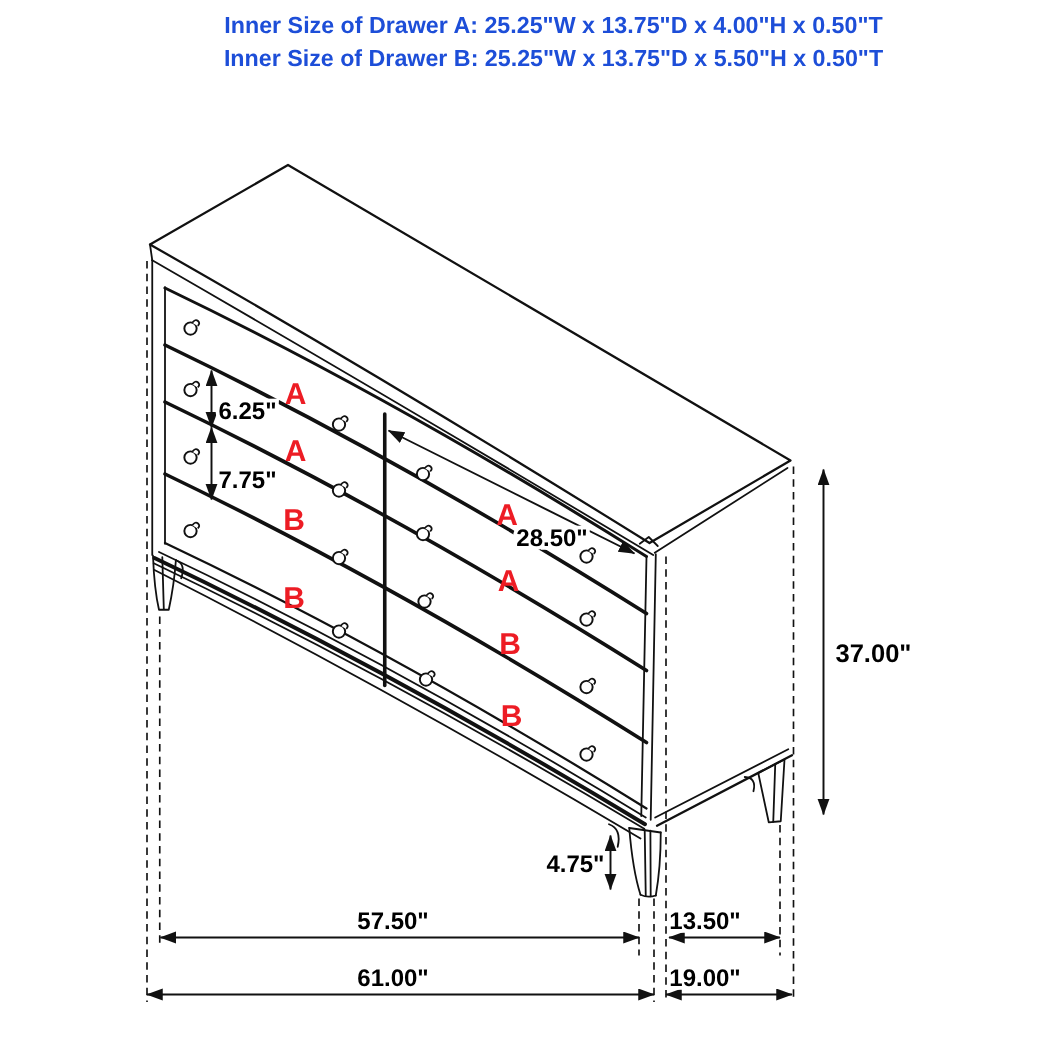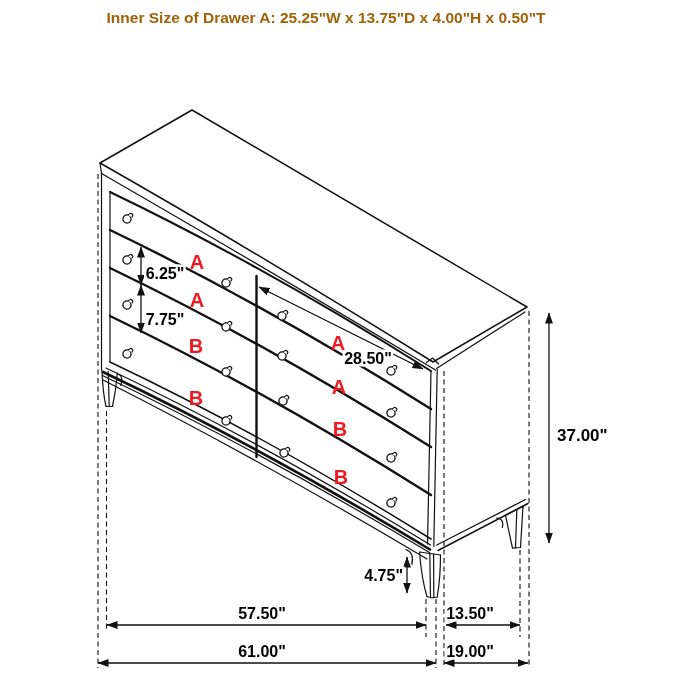--- a/index.html
+++ b/index.html
@@ -2,22 +2,23 @@
 <html><head>
 <meta charset="utf-8">
 <style>
   html,body { margin:0; padding:0; background:#fff; }
   .stage {
     position:relative; width:700px; height:700px; background:#ffffff;
     font-family:"Liberation Sans", sans-serif; overflow:hidden;
   }
   .title-block {
     position:absolute; top:7px; left:0; width:652px; text-align:center;
-    font-weight:bold; font-size:15.5px; line-height:22px; color:#a16207;
+    font-weight:bold; font-size:15.5px; line-height:22px; color:#1d4ed8;
     white-space:nowrap;
+    padding-left:43px;
   }
   svg { position:absolute; top:0; left:0; }
   .ln   { stroke:#111; fill:none; stroke-linecap:round; stroke-linejoin:round; }
   .w1   { stroke-width:1.2; }
   .w15  { stroke-width:1.5; }
   .w2   { stroke-width:2; }
   .w24  { stroke-width:2.4; }
   .w26  { stroke-width:2.6; }
   .hid  { stroke:#111; fill:none; stroke-width:1.1; stroke-dasharray:5 3.5; }
   .dimln{ stroke:#111; fill:none; stroke-width:1.3; }
@@ -34,20 +35,21 @@
     fill:#ed1c24; text-anchor:middle;
   }
 </style>
 </head>
 <body>
 
 <div class="stage">
 
   <div class="title-block">
     <div>Inner Size of Drawer A: 25.25"W x 13.75"D x 4.00"H x 0.50"T</div>
+    <div>Inner Size of Drawer B: 25.25"W x 13.75"D x 5.50"H x 0.50"T</div>
   </div>
 
   <svg width="700" height="700" viewBox="0 0 700 700">
     <defs>
       <marker id="ah" markerWidth="12" markerHeight="9" refX="10.5" refY="4" orient="auto-start-reverse" markerUnits="userSpaceOnUse">
         <path d="M0,0 L11,4 L0,8 Z" fill="#111"></path>
       </marker>
       <g id="knobG">
         <circle r="4.1" fill="#fff" stroke="#111" stroke-width="1.3"></circle>
         <path d="M1.2,-3.8 q2,-2.8 3.8,-1.2 q1.7,1.5 -0.2,3.3" fill="#fff" stroke="#111" stroke-width="1.2"></path>

